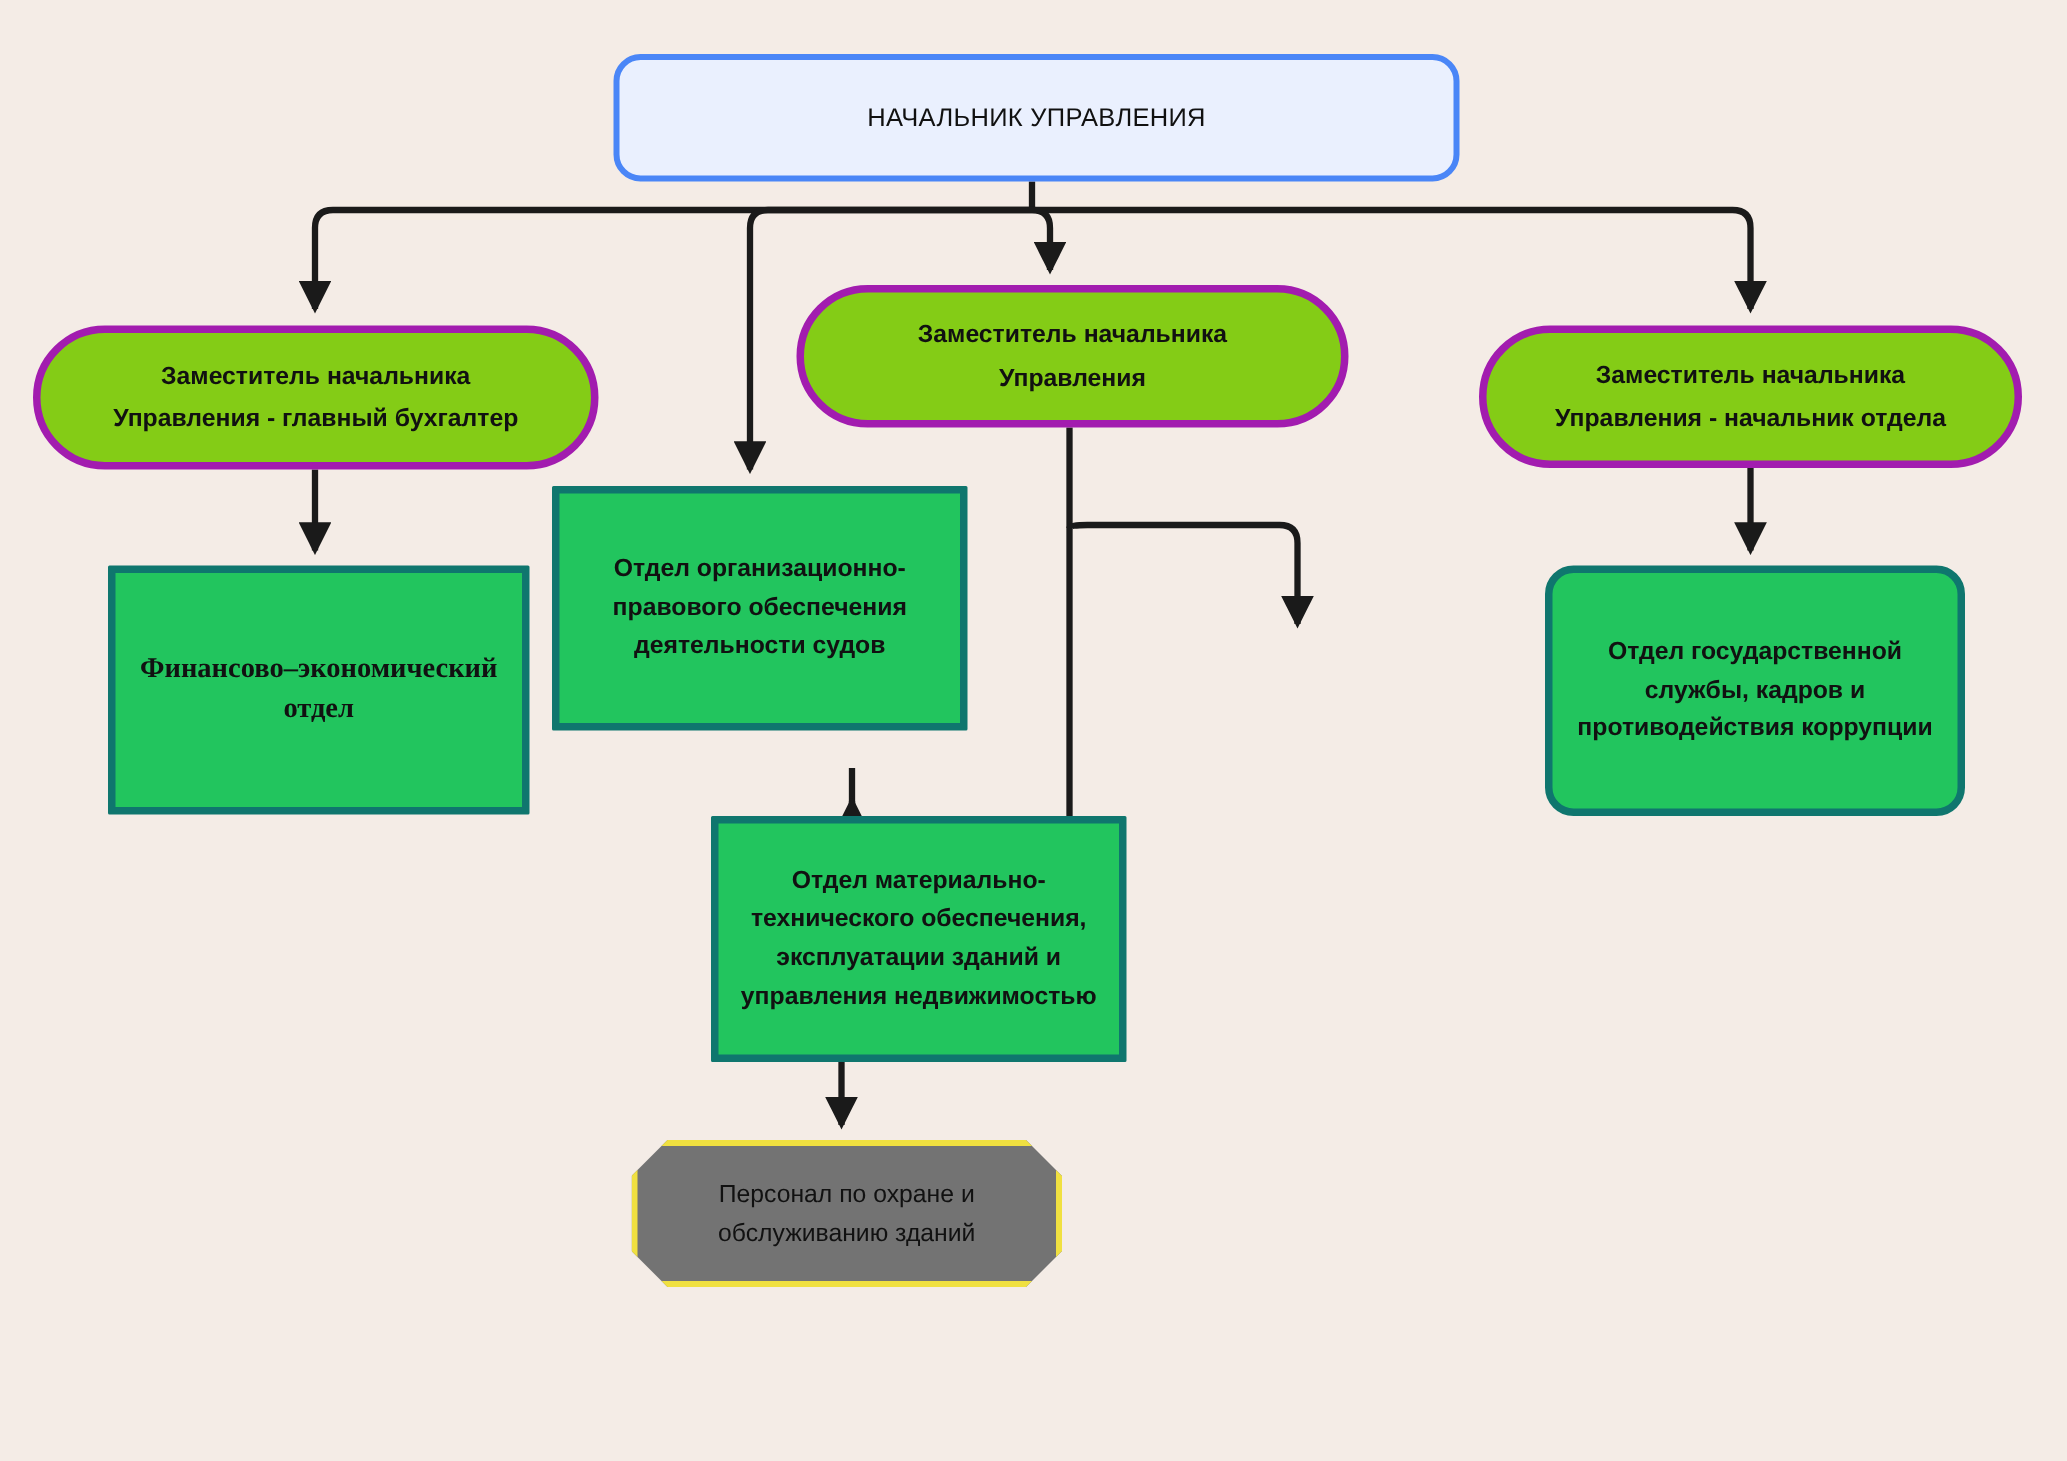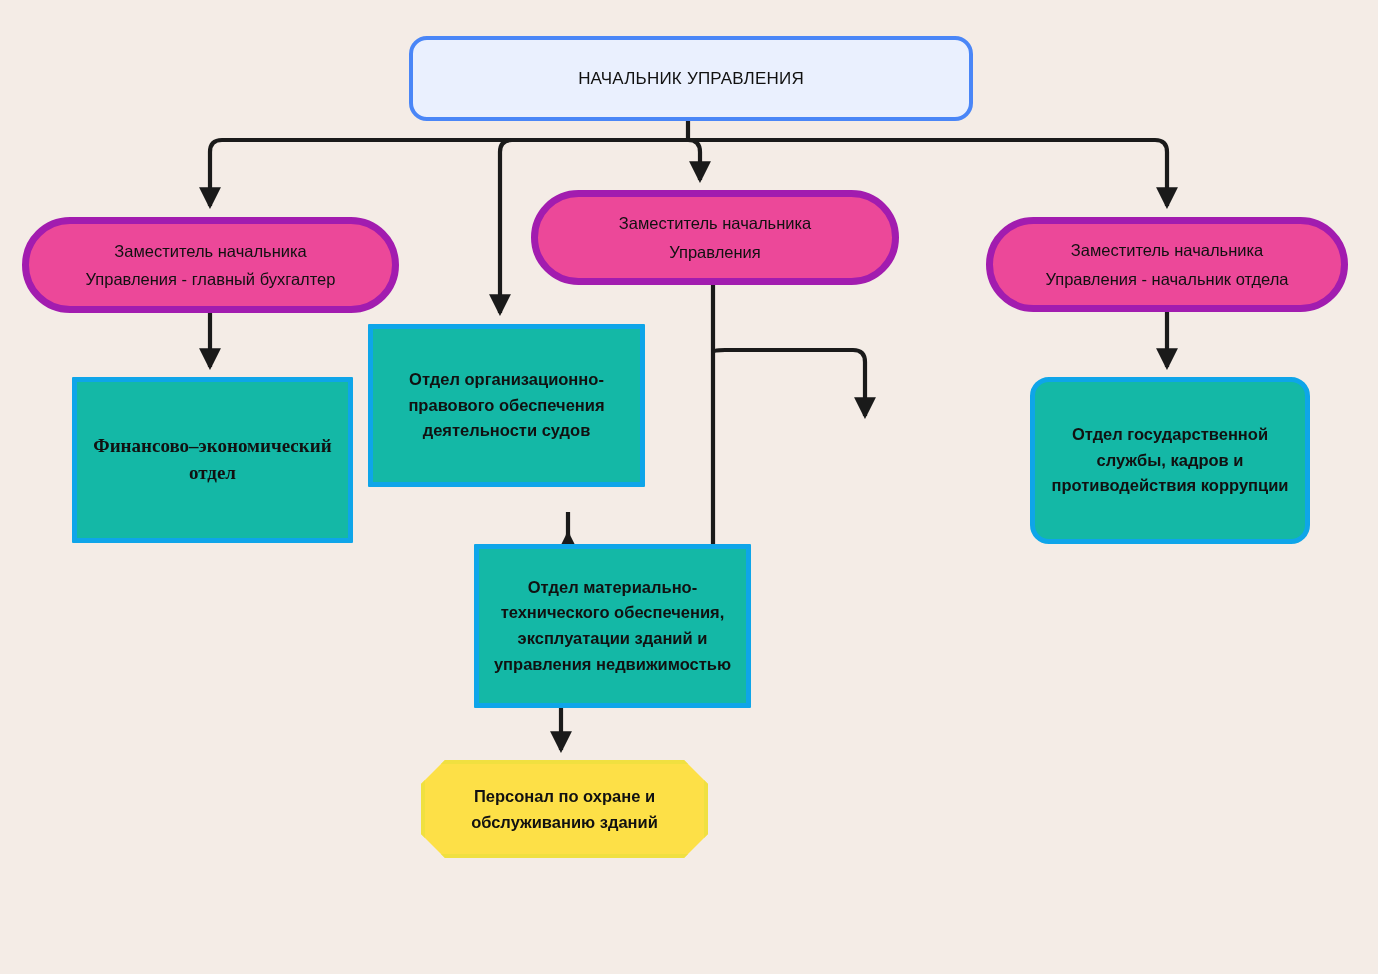--- a/index.html
+++ b/index.html
@@ -47,52 +47,52 @@
     background: #eaf0fe;
     border: 4px solid #4a86f7;
     border-radius: 18px;
     font-size: 17px;
     font-weight: 400;
     letter-spacing: 0.2px;
   }
 
   
   .node-deputy {
-    background: #ec4899;
-    border: 7px solid #a21caf;
+    background: #84cc16;
+    border: 5px solid #a21caf;
     border-radius: 52px;
     font-size: 16.5px;
-    font-weight: 400;
+    font-weight: 700;
   }
   .node-deputy .node-text { line-height: 1.7; }
 
   
   .node-dept {
-    background: #14b8a6;
-    border: 5px solid #0ea5e9;
+    background: #22c55e;
+    border: 5px solid #0f766e;
     border-radius: 1px;
     font-size: 16.5px;
     font-weight: 700;
   }
   .node-dept .node-text { line-height: 1.55; }
 
   
   .node-dept.serif-dept {
     font-family: "Liberation Serif", serif;
     font-size: 19px;
     font-weight: 700;
   }
   .node-dept.serif-dept .node-text { line-height: 1.4; }
 
   
   .node-staff {
-    background: #fde047;
+    background: #737373;
     border: 4px solid #f0e040;
     font-size: 16.5px;
-    font-weight: 700;
+    font-weight: 400;
     clip-path: polygon(
       24px 0, calc(100% - 24px) 0,
       100% 24px, 100% calc(100% - 24px),
       calc(100% - 24px) 100%, 24px 100%,
       0 calc(100% - 24px), 0 24px);
   }
   .node-staff .node-text { line-height: 1.6; }
 </style>
 </head>
 <body>

